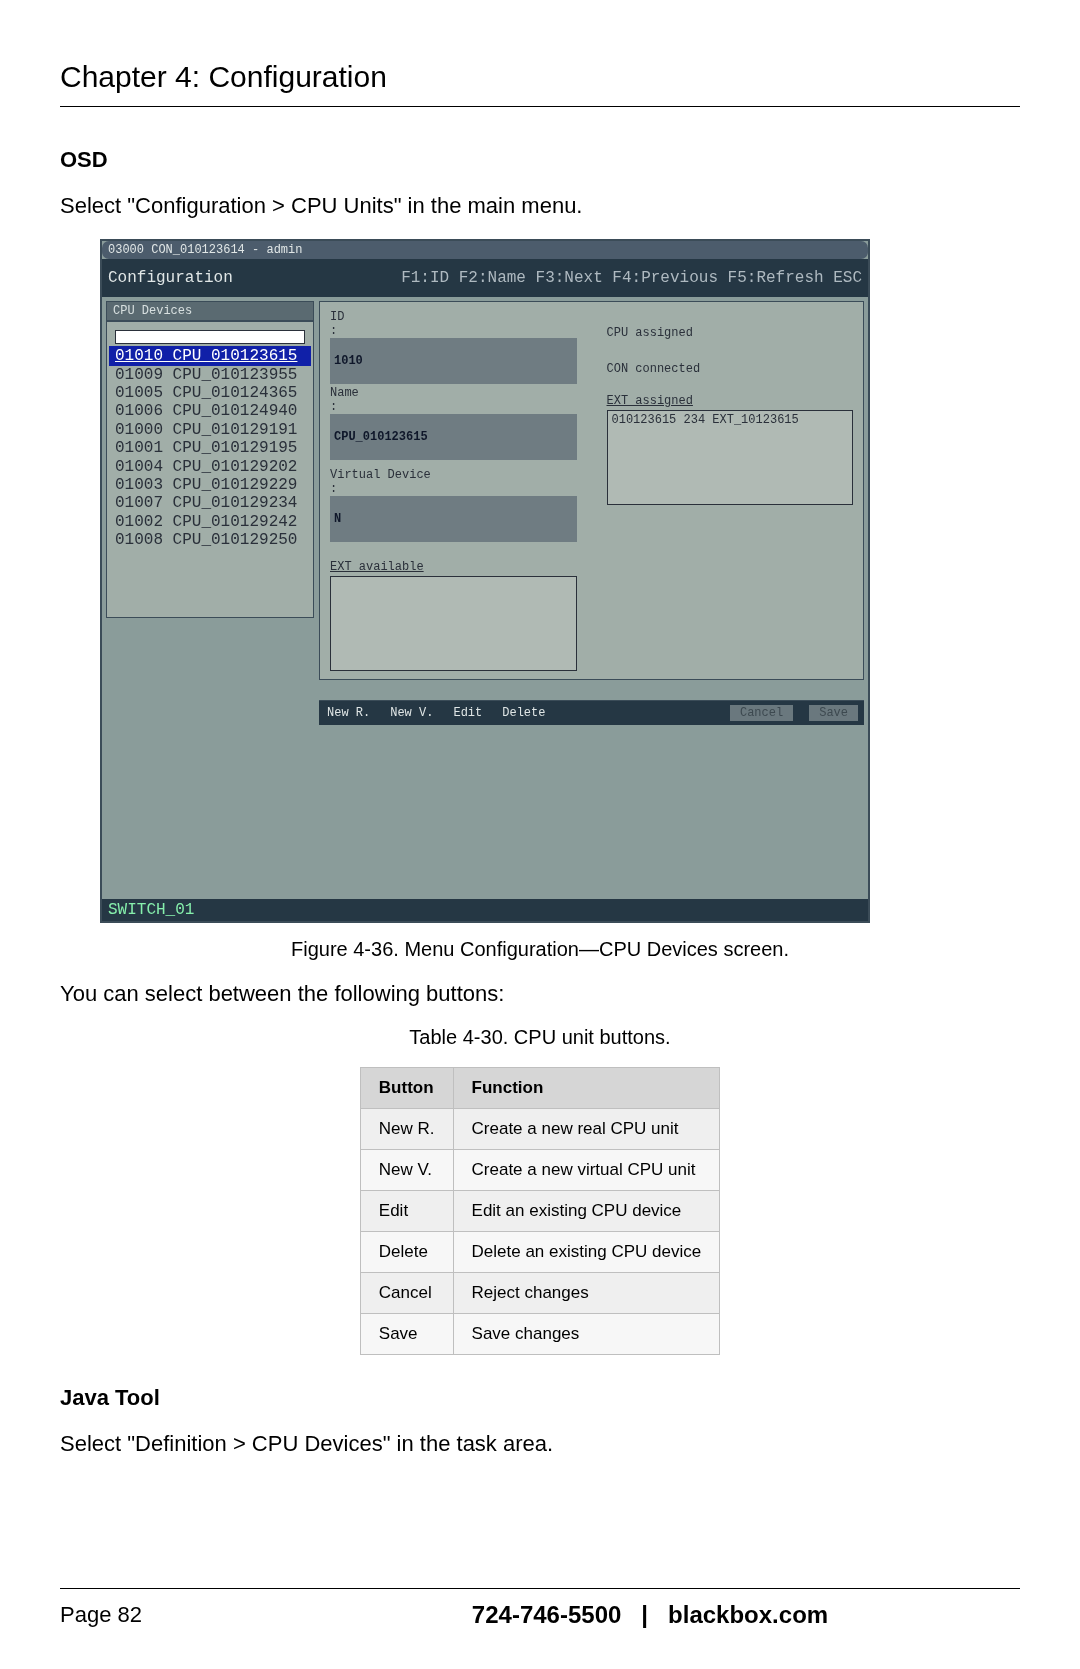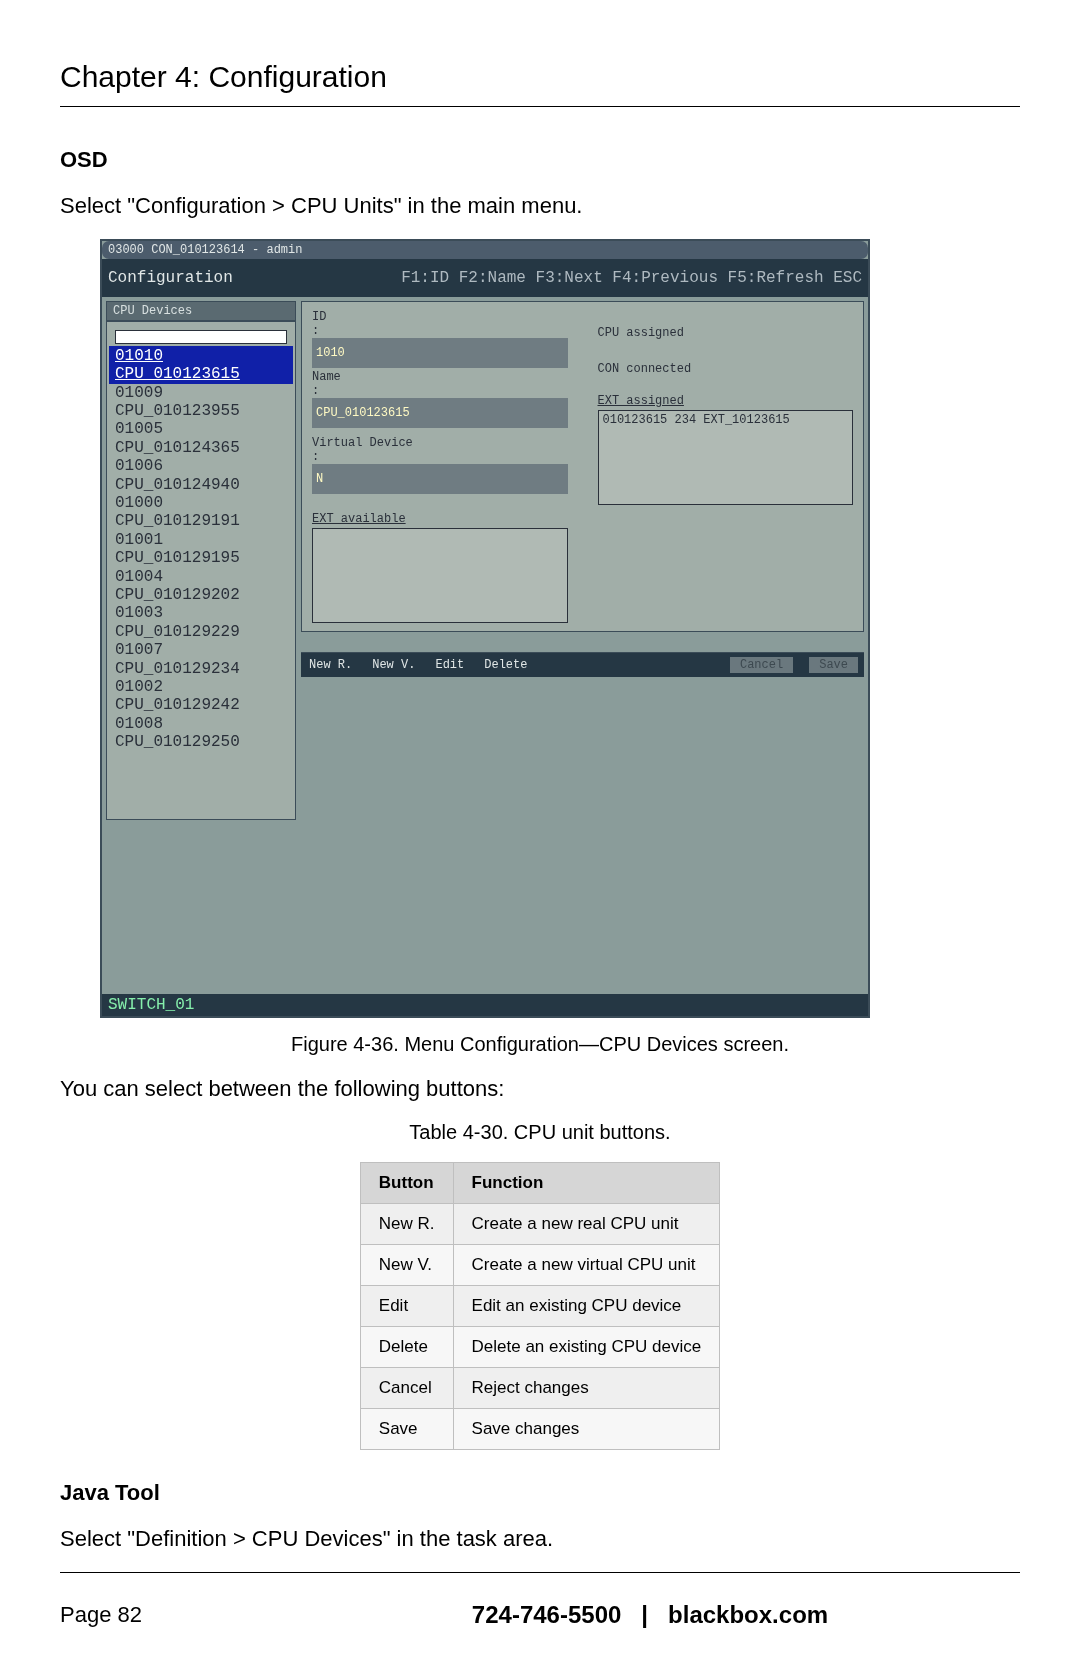--- a/index.html
+++ b/index.html
@@ -7,51 +7,51 @@
   .page { padding: 60px 60px 0 60px; }
   .chapter-title { font-size: 30px; font-weight: normal; border-bottom: 1px solid #000; padding-bottom: 12px; margin-bottom: 40px; }
   .section-title { font-size: 22px; font-weight: bold; margin-bottom: 18px; }
   .body-text { font-size: 22px; font-weight: normal; margin-bottom: 18px; line-height: 1.35; }
   .osd-figure { margin: 10px 0 15px 40px; }
   .osd-screen { width: 770px; background: #8a9c9a; border: 2px solid #3b4c58; font-family: "Courier New", monospace; font-size: 13px; color: #e0e6e6; }
   .osd-titlebar { background: #4c5c6c; color: #e0e6e6; padding: 2px 6px; font-size: 12px; border-radius: 7px; }
   .osd-topbar { background: #253744; display: flex; justify-content: space-between; padding: 10px 6px; font-size: 16px; }
   .osd-topbar-right { color: #aeb9c0; }
   .osd-body { display: flex; padding: 4px; gap: 5px; }
-  .osd-left { width: 190px; }
+  .osd-left { width: 208px; }
   .osd-right { flex: 1; }
   .osd-panel-title { background: #5a6a71; color: #d8e0e0; padding: 2px 6px; font-size: 12px; border: 1px solid #3b4c58; }
   .osd-list { background: #a1aea8; border: 1px solid #3b4c58; padding: 6px 2px 67px 2px; font-size: 16px; color: #2a303a; }
   .osd-list-search { background: #fff; height: 14px; margin: 2px 6px 2px 6px; border: 1px solid #2a303a; }
   .osd-list-sel { background: #1020a8; color: #fff; padding: 1px 6px; text-decoration: underline; }
   .osd-list-item { padding: 0 6px; line-height: 1.15; }
   .osd-dataarea { background: #a1aea8; border: 1px solid #3b4c58; padding: 8px 10px; font-size: 12px; color: #2a303a; }
   .osd-field-row { display: flex; margin-bottom: 2px; flex-direction: column; }
   .osd-field-label { width: 110px; }
   .osd-field-colon { width: 12px; }
-  .osd-field-value { background: #6f7c82; color: #fef9c3; padding: 8px 4px; min-width: 120px; display: inline-block; }
+  .osd-field-value { background: #6f7c82; color: #0f172a; padding: 16px 4px; min-width: 120px; display: inline-block; font-weight: bold; }
   .osd-twocol { display: flex; gap: 30px; }
   .osd-col { flex: 1; }
   .osd-sublabel { margin-top: 18px; text-decoration: underline; }
   .osd-sublabel2 { margin-top: 18px; }
   .osd-box { background: #b0bab4; border: 1px solid #2a303a; height: 95px; margin-top: 2px; padding: 2px 4px; font-size: 12px; color: #2a303a; }
   .osd-buttons { background: #253744; display: flex; padding: 4px 6px; gap: 16px; font-size: 12px; color: #e0e6e6; margin-top: 20px; border-top: 1px solid #3b4c58; }
   .osd-btn { padding: 1px 2px; }
   .osd-btn-disabled { background: #6a787e; color: #3d4950; padding: 1px 10px; }
   .osd-spacer { flex: 1; }
   .osd-bottom { height: 170px; background: #8a9c9a; }
   .osd-status { background: #253744; color: #86efac; padding: 2px 6px; font-size: 16px; }
   .caption { text-align: center; font-size: 20px; margin: 12px 0 18px 0; }
   .tbl-wrap { display: flex; justify-content: center; margin: 6px 0 30px 0; }
   table.buttons { border-collapse: collapse; font-size: 17px; }
   table.buttons th, table.buttons td { border: 1px solid #bfbfbf; padding: 10px 18px; text-align: left; }
   table.buttons th { background: #d6d6d6; font-weight: bold; }
   table.buttons tr:nth-child(odd) td { background: #efefef; }
   table.buttons tr:nth-child(even) td { background: #f7f7f7; }
-  .footer { position: absolute; bottom: 40px; left: 60px; right: 60px; display: flex; align-items: center; border-top: 1px solid #000; padding-top: 28px; font-size: 22px; justify-content: flex-end; }
+  .footer { position: absolute; bottom: 40px; left: 60px; right: 60px; display: flex; align-items: center; border-top: 1px solid #000; padding-top: 12px; font-size: 22px; justify-content: flex-end; }
   .footer .page-num { width: 220px; }
   .footer .contact { flex: 1; text-align: center; font-weight: bold; font-size: 24px; }
 </style>
 </head>
 <body>
 
 <div class="page">
   <h1 class="chapter-title">Chapter 4: Configuration</h1>
 
   <div class="section-title">OSD</div>

